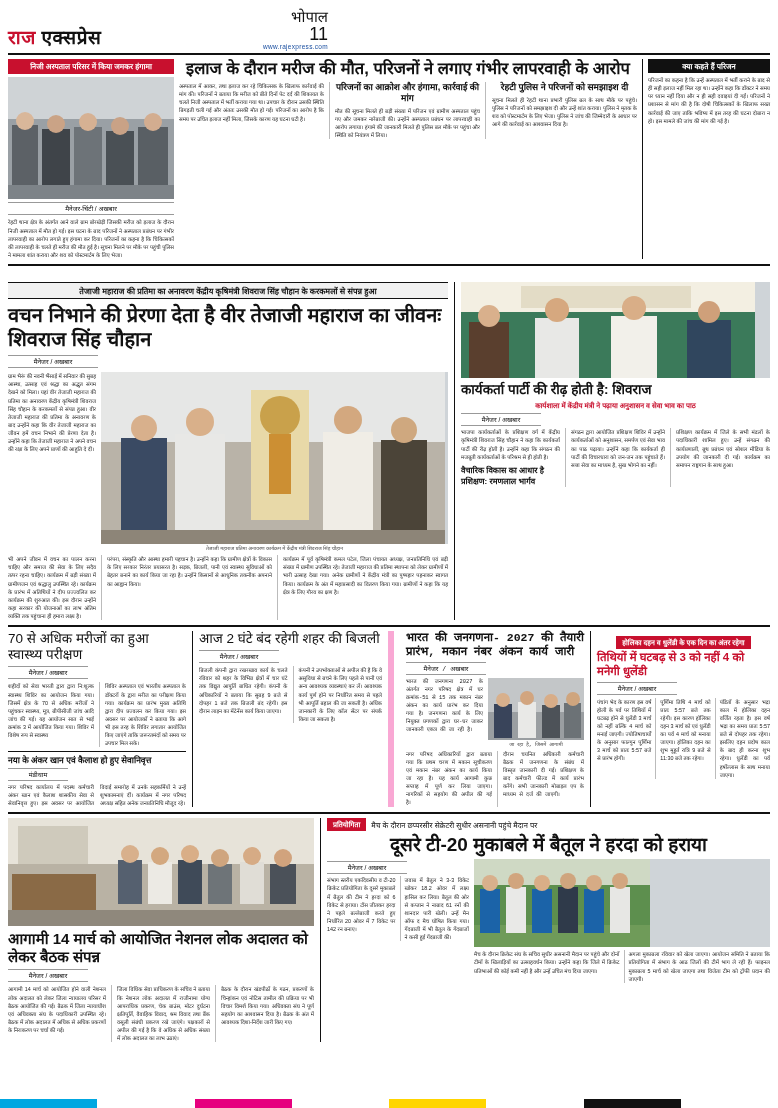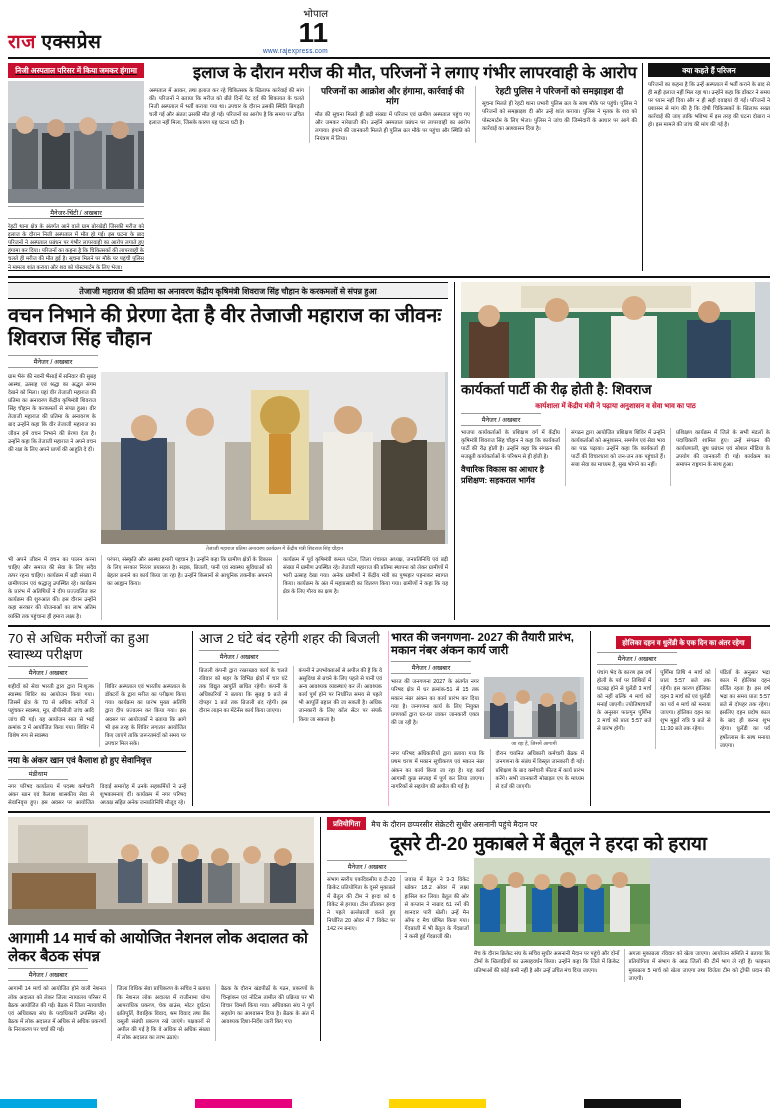--- a/index.html
+++ b/index.html
@@ -14,61 +14,61 @@
   .page { width:778px; height:1108px; position:relative; padding:6px 8px 0 8px; }
 
   
   .masthead { display:flex; align-items:flex-end; border-bottom:2px solid #111; padding-bottom:3px; }
   .mh-left { width:170px; }
   .mh-logo { color:#c8102e; font-weight:bold; font-size:19px; letter-spacing:0.5px; }
   .mh-logo .blk { color:#111; }
   .mh-center { flex:1; text-align:center; }
   .mh-title { font-size:33px; font-weight:bold; letter-spacing:1px; line-height:1; }
   .mh-right { width:150px; text-align:right; }
-  .mh-city { font-size:10px; }
-  .mh-pageno { font-size:28px; font-weight:bold; line-height:0.95; }
+  .mh-city { font-size:15px; }
+  .mh-pageno { font-size:18px; font-weight:normal; line-height:0.95; }
   .mh-site { font-size:6.5px; color:#1a4fa0; letter-spacing:0.3px; }
 
   .dateline { display:flex; justify-content:space-between; font-size:8px; padding:2px 0 4px 0; border-bottom:1px solid #111; }
   .col-rule { border-left:1px solid #bbb; }
   .byline { font-size:6.5px; text-align:center; border-top:1px solid #999; border-bottom:1px solid #999; padding:1px 0; margin:3px 0; }
   .body-t { font-size:5.4px; line-height:1.5; text-align:justify; color:#222; }
   .photo { background:#cfd4d8; position:relative; overflow:hidden; }
 
   .tag { display:inline-block; background:#c8102e; color:#fff; font-size:7px; font-weight:bold; padding:2px 6px; }
 
   
   .s1 { display:flex; gap:5px; margin-top:4px; }
-  .s1-left { width:136px;text-decoration:underline; }
+  .s1-left { width:166px; }
   .s1-tagbox { background:#c8102e; color:#fff; font-size:7.5px; font-weight:bold; padding:3px 4px; line-height:1.25; text-align:center; }
   .s1-mid { flex:1; }
-  .s1-head { font-size:16.5px; font-weight:bold; text-align:right; line-height:1.15; }
+  .s1-head { font-size:16.5px; font-weight:bold; text-align:center; line-height:1.15; }
   .s1-cols { display:flex; gap:5px; margin-top:4px; }
   .s1-col { flex:1; }
   .subhd { font-size:9px; font-weight:bold; text-align:center; line-height:1.2; margin-bottom:3px; }
   .s1-right { width:128px; border-left:1px solid #111; padding-left:5px; }
   .boxhd { background:#111; color:#fff; font-size:7.5px; font-weight:bold; text-align:center; padding:2px; }
 
   
-  .s2 { display:flex; gap:6px; margin-top:5px; border-top:2px solid #111; padding-top:4px; }
+  .s2 { display:flex; gap:6px; margin-top:5px; border-top:2px solid #111; padding-top:16px; }
   .s2-left { width:440px; }
   .kicker { font-size:8px; font-weight:bold; text-align:center; background:#f1f1f1; border-top:1px solid #111; border-bottom:1px solid #111; padding:2px 0; }
   .s2-head { font-size:20px; font-weight:bold; line-height:1.18; margin:5px 0 4px; }
   .s2-body { display:flex; gap:5px; }
   .s2-right { flex:1; border-left:1px solid #111; padding-left:6px; }
   .s2r-head { font-size:13.5px; font-weight:bold; line-height:1.2; }
   .s2r-sub { font-size:7px; font-weight:bold; color:#c8102e; text-align:center; margin:3px 0; line-height:1.3; }
   .mini-hd { font-size:8px; font-weight:bold; margin:3px 0 1px; }
 
   
   .s3 { display:flex; gap:6px; margin-top:5px; border-top:2px solid #111; padding-top:4px; }
   .s3 .blk { }
   .b1 { width:178px; }
   .b2 { width:190px; border-left:1px solid #111; padding-left:6px;}
-  .b3 { width:196px; border-left:1px solid #f9a8d4; padding-left:2px;}
+  .b3 { width:196px; border-left:6px solid #f9a8d4; padding-left:12px;font-family:Liberation Mono, monospace;}
   .b4 { flex:1; border-left:1px solid #111; padding-left:6px;}
   .h-lg { font-size:13.5px; font-weight:normal; line-height:1.2; }
   .h-md { font-size:11.5px; font-weight:bold; line-height:1.2; }
   .h-red { color:#c8102e; }
   .two-col { column-count:2; column-gap:6px; }
 
   
   .s4 { display:flex; gap:6px; margin-top:5px; border-top:2px solid #111; padding-top:4px; }
   .s4-left { width:306px; }
   .s4-right { flex:1; border-left:1px solid #111; padding-left:6px; }
@@ -206,21 +206,21 @@
           <rect x="226" y="38" width="44" height="58" fill="#30465e"></rect>
           <circle cx="248" cy="30" r="11" fill="#cfa07a"></circle>
         </svg>
       </div>
       <div class="s2r-head" style="margin-top:4px;">कार्यकर्ता पार्टी की रीढ़ होती है: शिवराज</div>
       <div class="s2r-sub">कार्यशाला में केंद्रीय मंत्री ने पढ़ाया अनुशासन व सेवा भाव का पाठ</div>
       <div class="byline" style="width:80px;margin:2px 0;">मैनेजर / अखबार</div>
       <div style="display:flex;gap:5px;">
         <div style="flex:1;">
           <div class="body-t">भाजपा कार्यकर्ताओं के प्रशिक्षण वर्ग में केंद्रीय कृषिमंत्री शिवराज सिंह चौहान ने कहा कि कार्यकर्ता पार्टी की रीढ़ होती है। उन्होंने कहा कि संगठन की मजबूती कार्यकर्ताओं के परिश्रम से ही होती है।</div>
-          <div class="mini-hd">वैचारिक विकास का आधार है प्रशिक्षण: सहकराल भार्गव</div>
+          <div class="mini-hd">वैचारिक विकास का आधार है प्रशिक्षण: रमणलाल भार्गव</div>
         </div>
         <div style="flex:1;" class="col-rule">
           <div class="body-t" style="padding-left:5px;">संगठन द्वारा आयोजित प्रशिक्षण शिविर में उन्होंने कार्यकर्ताओं को अनुशासन, समर्पण एवं सेवा भाव का पाठ पढ़ाया। उन्होंने कहा कि कार्यकर्ता ही पार्टी की विचारधारा को जन-जन तक पहुंचाते हैं। सत्ता सेवा का माध्यम है, सुख भोगने का नहीं।</div>
         </div>
         <div style="flex:1;" class="col-rule">
           <div class="body-t" style="padding-left:5px;">प्रशिक्षण कार्यक्रम में जिले के सभी मंडलों के पदाधिकारी शामिल हुए। उन्हें संगठन की कार्यप्रणाली, बूथ प्रबंधन एवं सोशल मीडिया के उपयोग की जानकारी दी गई। कार्यक्रम का समापन राष्ट्रगान के साथ हुआ।</div>
         </div>
       </div>
     </div>
   </div>
@@ -288,20 +288,21 @@
         <div style="flex:1;" class="col-rule">
             <div class="body-t" style="padding-left:5px;">दौरान चयनित अधिकारी कर्मचारी बैठक में जनगणना के संबंध में विस्तृत जानकारी दी गई। प्रशिक्षण के बाद कर्मचारी फील्ड में कार्य प्रारंभ करेंगे। सभी जानकारी मोबाइल एप के माध्यम से दर्ज की जाएगी।</div>
           </div>
       </div>
     </div>
 
     <div class="blk b4">
       <div style="text-align:center;margin-bottom:2px;">
         <span class="tag">होलिका दहन व धुलेंडी के एक दिन का अंतर रहेगा</span>
       </div>
+      <div class="h-md h-red">तिथियों में घटबढ़ से 3 को नहीं 4 को मनेगी धुलेंडी</div>
       <div class="byline" style="width:80px;margin:3px 0;">मैनेजर / अखबार</div>
       <div style="display:flex;gap:4px;">
         <div style="flex:1;">
             <div class="body-t">पंचांग भेद के कारण इस वर्ष होली के पर्व पर तिथियों में घटबढ़ होने से धुलेंडी 3 मार्च को नहीं बल्कि 4 मार्च को मनाई जाएगी। ज्योतिषाचार्यों के अनुसार फाल्गुन पूर्णिमा 3 मार्च को प्रातः 5:57 बजे से प्रारंभ होगी।</div>
           </div>
         <div style="flex:1;" class="col-rule">
             <div class="body-t" style="padding-left:4px;">पूर्णिमा तिथि 4 मार्च को प्रातः 5:57 बजे तक रहेगी। इस कारण होलिका दहन 3 मार्च को एवं धुलेंडी का पर्व 4 मार्च को मनाया जाएगा। होलिका दहन का शुभ मुहूर्त रात्रि 9 बजे से 11:30 बजे तक रहेगा।</div>
           </div>
         <div style="flex:1;" class="col-rule">
             <div class="body-t" style="padding-left:4px;">पंडितों के अनुसार भद्रा काल में होलिका दहन वर्जित रहता है। इस वर्ष भद्रा का समय प्रातः 5:57 बजे से दोपहर तक रहेगा। इसलिए दहन प्रदोष काल के बाद ही करना शुभ रहेगा। धुलेंडी का पर्व हर्षोल्लास के साथ मनाया जाएगा।</div>

